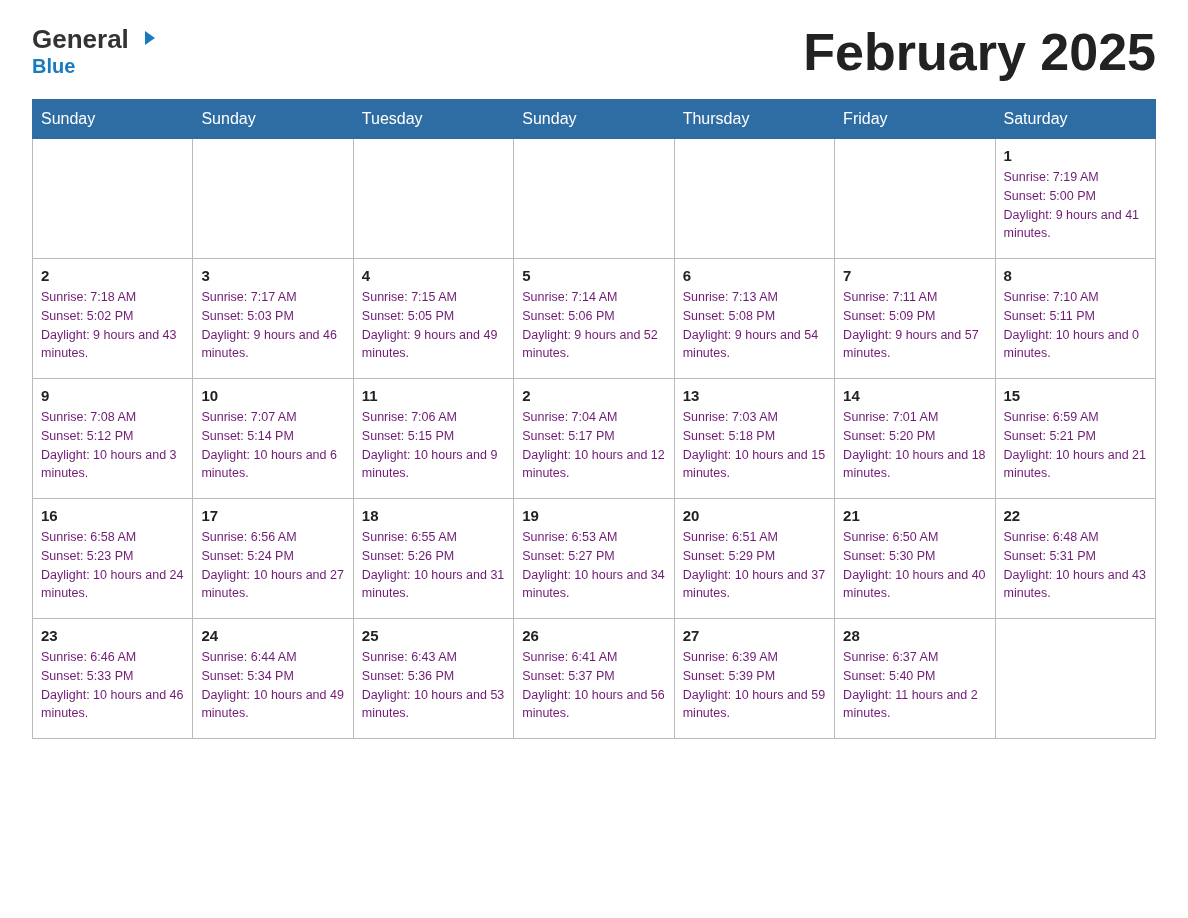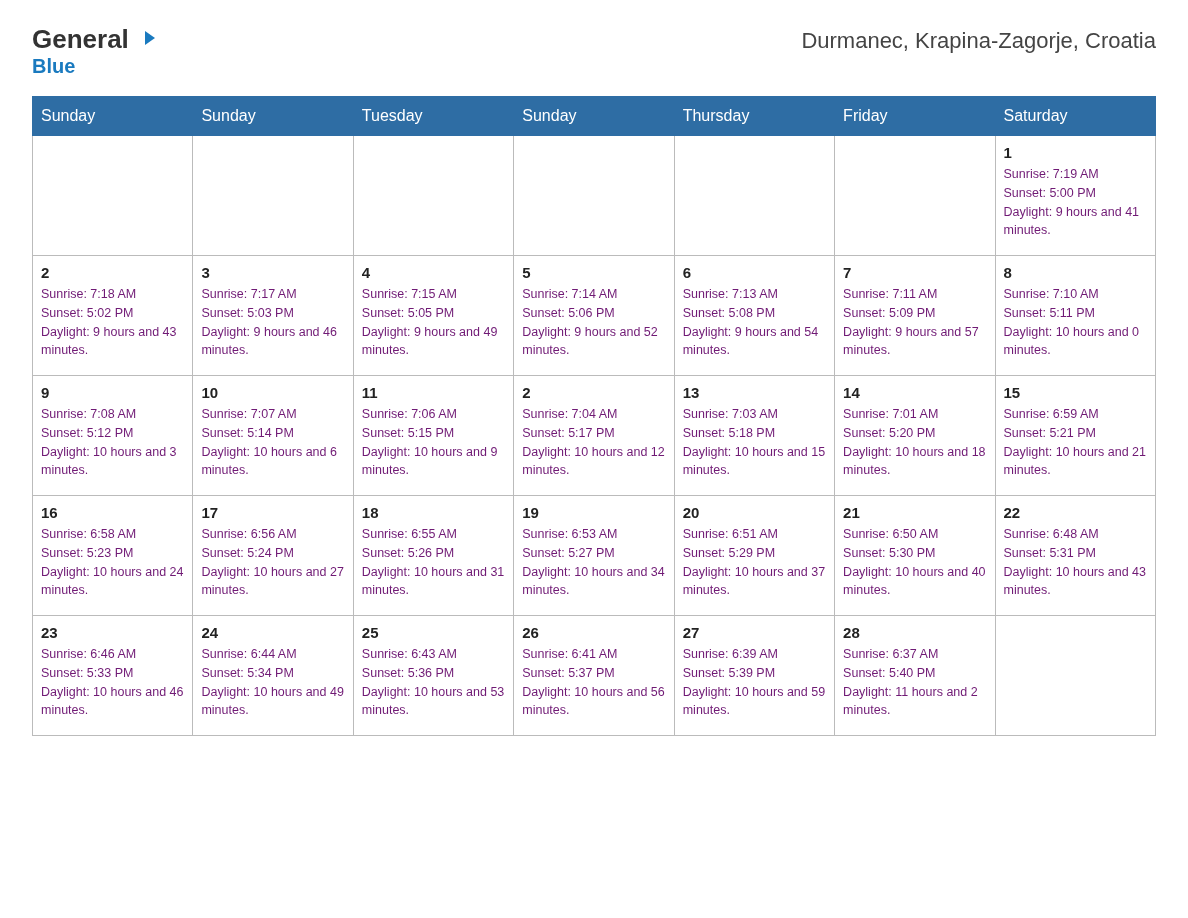--- a/index.html
+++ b/index.html
@@ -108,21 +108,21 @@
       <span class="logo-general">General</span>
       <span class="logo-arrow">
         <svg width="18" height="18" viewBox="0 0 18 18">
           <polygon points="4,2 14,9 4,16" fill="#1a7abf"></polygon>
         </svg>
       </span>
     </div>
     <span class="logo-blue">Blue</span>
   </div>
   <div class="title-section">
-    <h2>Durmanec, Krapina-Zagorje, Croatia</h2>
+    <h1>February 2025</h1>
   </div>
 </div>
 
 <table class="calendar">
   <thead>
     <tr>
       <th>Sunday</th>
       <th>Sunday</th>
       <th>Tuesday</th>
       <th>Sunday</th>

